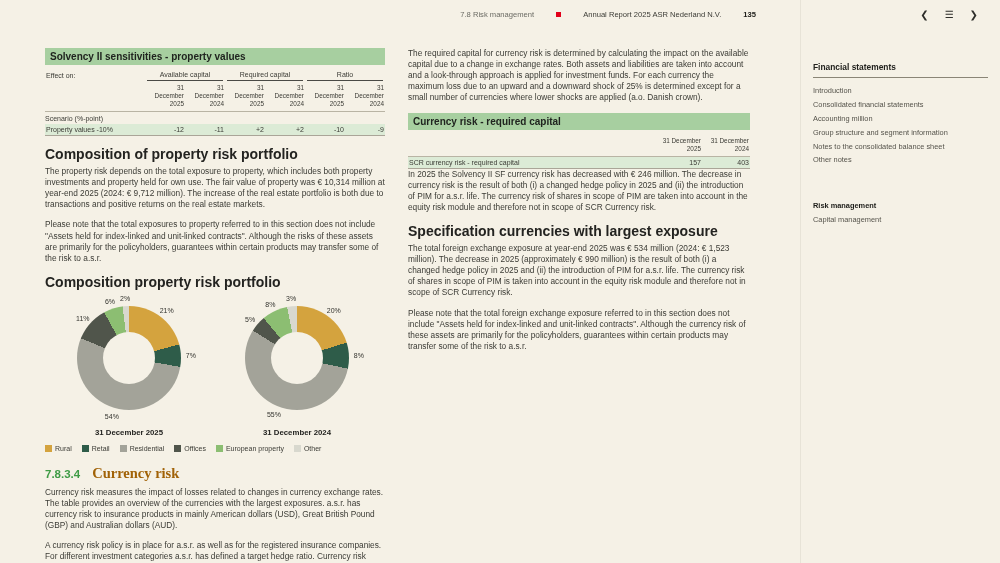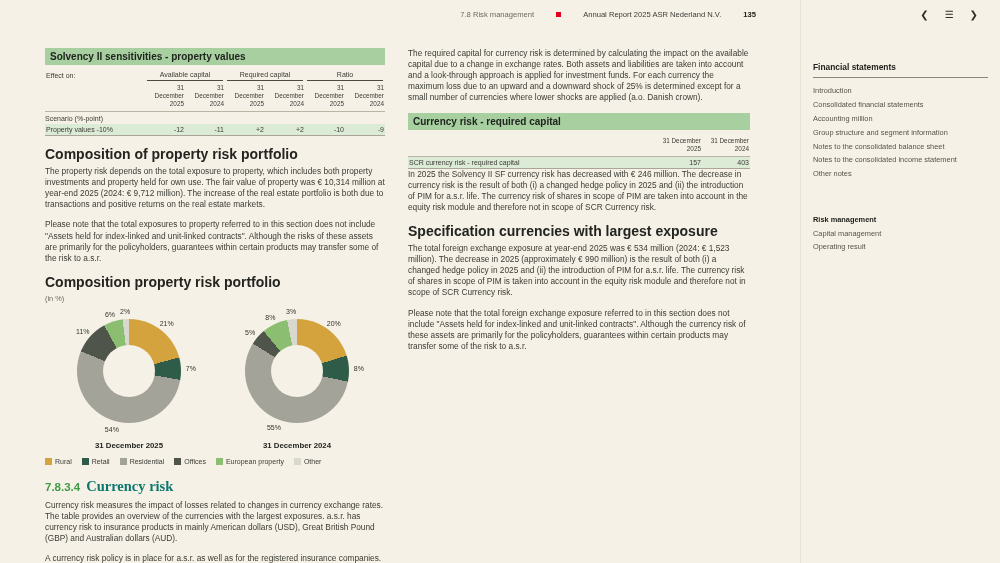--- a/index.html
+++ b/index.html
@@ -23,23 +23,23 @@
 
   
   .col-left { position:absolute; left:45px; top:48px; width:340px; }
   .col-mid  { position:absolute; left:408px; top:48px; width:342px; }
   .sidebar  { position:absolute; left:813px; top:62px; width:175px; }
 
   
   .p { font-size:8.3px; line-height:1.34; margin:0 0 9px 0; }
   .h { font-weight:bold; font-size:14px; margin:10px 0 4px 0; color:#232320; }
   .unit { font-size:7.4px; color:#6b6b64; margin:2px 0 0 0; }
-  .sec { margin:13px 0 5px 0; display:flex; align-items:baseline; gap:6px; }
+  .sec { margin:13px 0 5px 0; display:flex; align-items:baseline; gap:12px; }
   .sec-num { color:#3E9B45; font-size:11.5px; font-weight:bold; }
-  .sec-title { font-family:"Liberation Serif", serif; font-weight:bold; font-size:14.5px; color:#0f766e; }
+  .sec-title { font-family:"Liberation Serif", serif; font-weight:bold; font-size:14.5px; color:#a16207; }
 
   
   .tbar { background:#A7CFA0; color:#20241F; font-weight:bold; font-size:10px; padding:3px 5px; }
   .c { padding:2px 1px; }
   .num { text-align:right; }
   .bb  { border-bottom:1px solid #b9b4a4; }
   .bb2 { border-bottom:1px solid #aaa598; }
   .gr  { background:#DCEBD6; }
 
   .t1 { display:grid; grid-template-columns:100px repeat(6, 40px); font-size:7px; margin-top:4px; align-items:end; }
@@ -115,21 +115,20 @@
     <div class="c num gr bb2">+2</div>
     <div class="c num gr bb2">-10</div>
     <div class="c num gr bb2">-9</div>
   </div>
 
   <div class="h">Composition of property risk portfolio</div>
   <p class="p">The property risk depends on the total exposure to property, which includes both property investments and property held for own use. The fair value of property was € 10,314 million at year-end 2025 (2024: € 9,712 million). The increase of the real estate portfolio is both due to transactions and positive returns on the real estate markets.</p>
   <p class="p">Please note that the total exposures to property referred to in this section does not include "Assets held for index-linked and unit-linked contracts". Although the risks of these assets are primarily for the policyholders, guarantees within certain products may transfer some of the risk to a.s.r.</p>
 
   <div class="h">Composition property risk portfolio</div>
-  <div class="unit">(in %)</div>
 
   <div class="charts">
     <div class="chart-block">
       <div class="chart-wrap">
         <div class="donut" style="background: conic-gradient(rgb(212, 163, 62) 0deg, rgb(212, 163, 62) 74.8515deg, rgb(46, 92, 73) 74.8515deg, rgb(46, 92, 73) 99.802deg, rgb(163, 163, 153) 99.802deg, rgb(163, 163, 153) 292.277deg, rgb(80, 85, 75) 292.277deg, rgb(80, 85, 75) 331.485deg, rgb(140, 190, 114) 331.485deg, rgb(140, 190, 114) 352.871deg, rgb(216, 216, 206) 352.871deg, rgb(216, 216, 206) 360deg);"></div>
       <span class="dlabel" style="left: 121.679px; top: 16.3515px;">21%</span>
           <span class="dlabel" style="left: 145.933px; top: 61.2016px;">7%</span>
           <span class="dlabel" style="left: 66.8693px; top: 121.664px;">54%</span>
           <span class="dlabel" style="left: 37.8391px; top: 23.9447px;">11%</span>
           <span class="dlabel" style="left: 65.0245px; top: 6.87921px;">6%</span>
@@ -207,19 +206,17 @@
 </div>
 
 <div class="sidebar">
   <div class="sb-title">Financial statements</div>
   <div>
       <div class="sb-item">Introduction</div>
       <div class="sb-item">Consolidated financial statements</div>
       <div class="sb-item">Accounting million</div>
       <div class="sb-item">Group structure and segment information</div>
       <div class="sb-item">Notes to the consolidated balance sheet</div>
-      <div class="sb-item">Notes to the consolidated income statement</div>
       <div class="sb-item">Other notes</div>
       <div class="sb-item active">Risk management</div>
       <div class="sb-item">Capital management</div>
-      <div class="sb-item">Operating result</div>
     </div>
 </div>
 
 </body></html>

